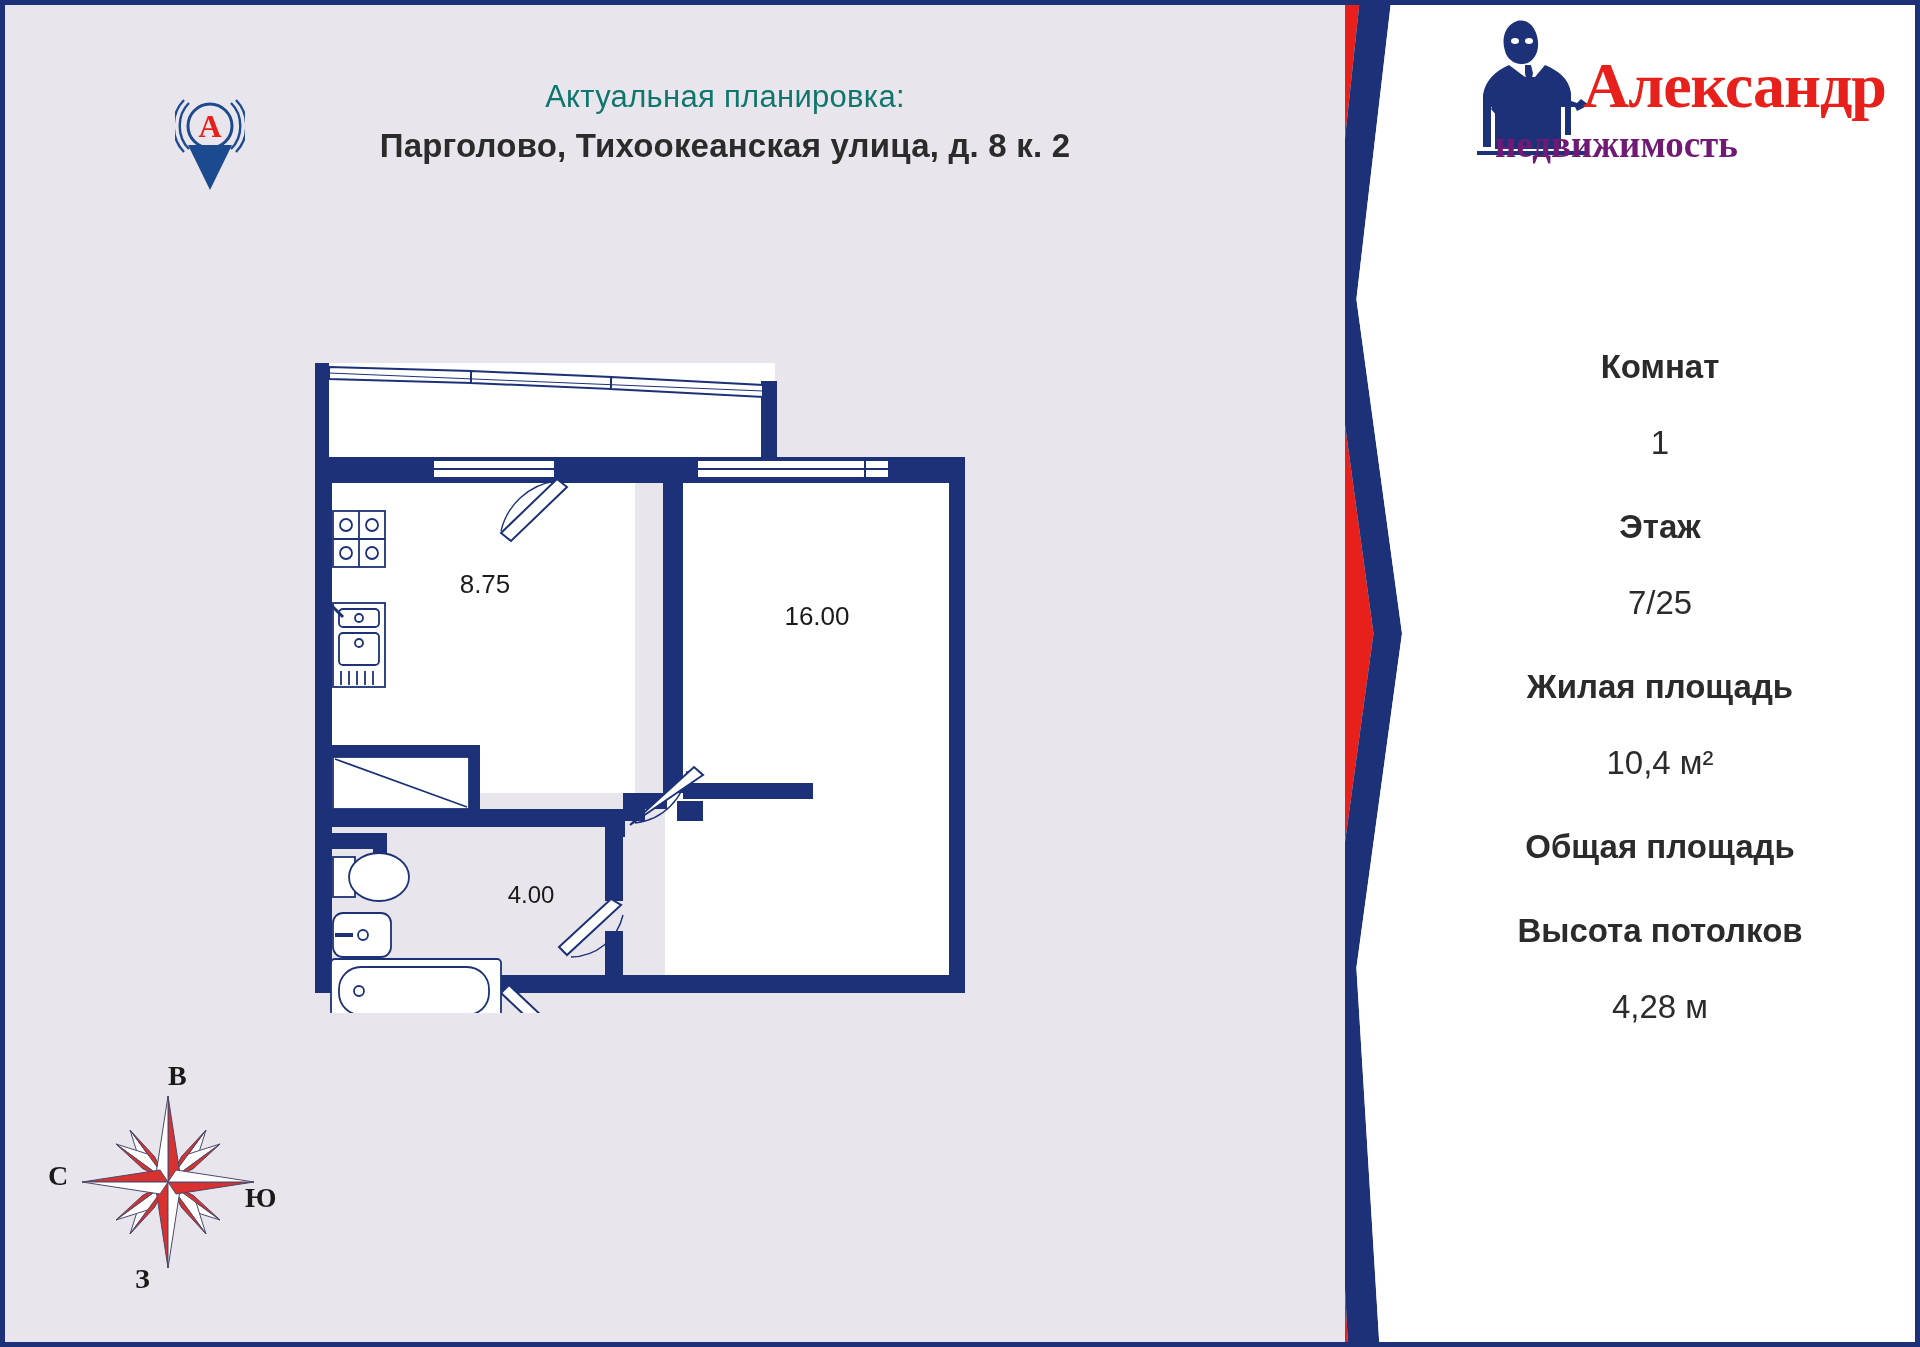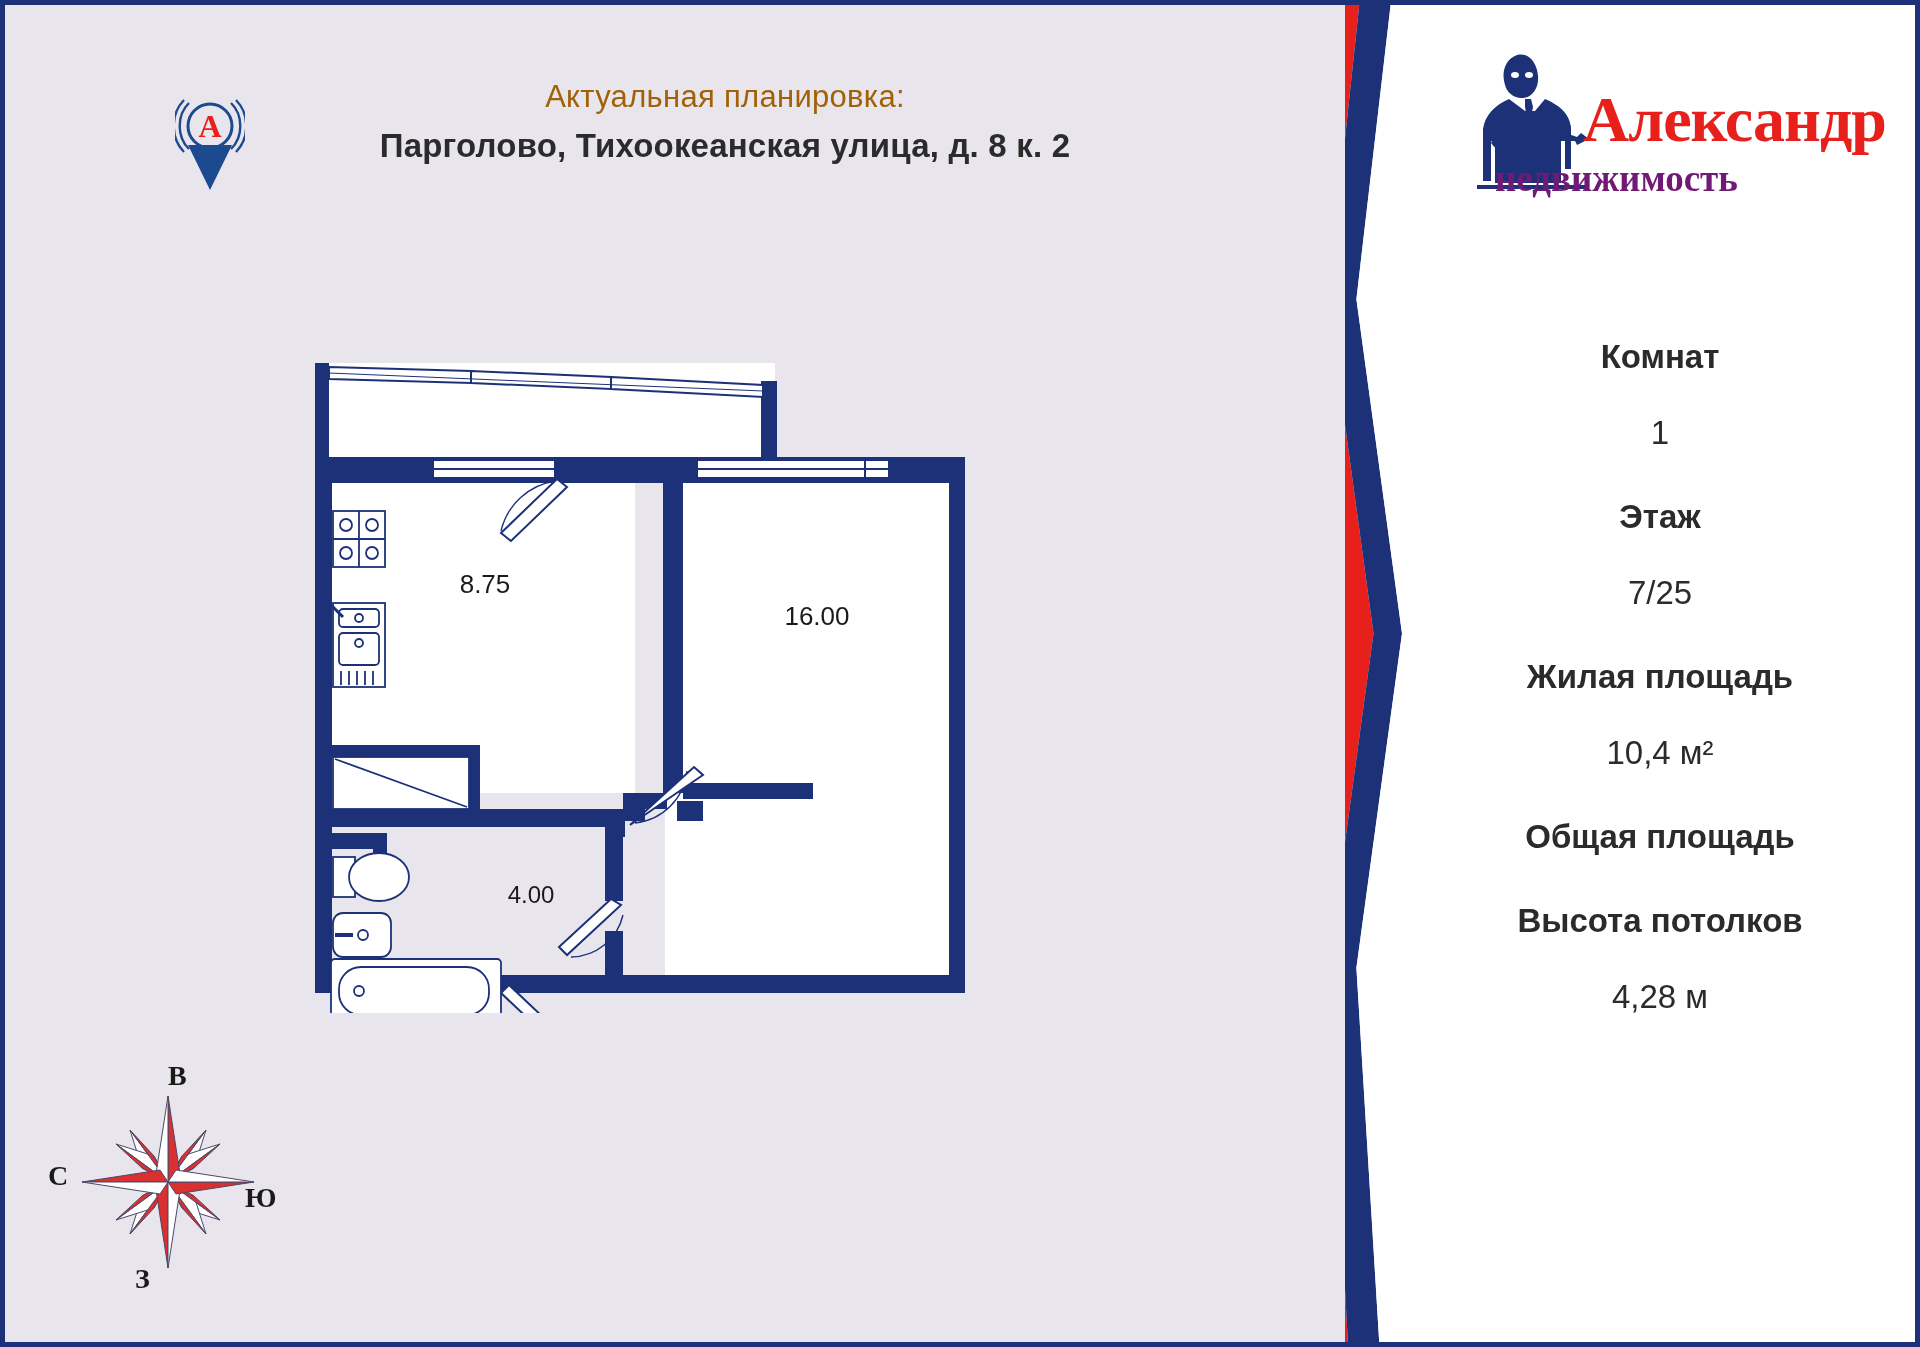--- a/index.html
+++ b/index.html
@@ -34,21 +34,21 @@
   }
   #header-text {
     position: absolute;
     left: 120px;
     top: 0px;
     width: 860px;
     text-align: center;
   }
   .hdr-line1 {
     font-size: 31px;
-    color: #a16207;
+    color: #0f766e;
     letter-spacing: 0.3px;
     line-height: 44px;
   }
   .hdr-line2 {
     font-size: 33px;
     font-weight: bold;
     color: #2b2b2b;
     letter-spacing: 0.2px;
     line-height: 54px;
   }
@@ -77,21 +77,21 @@
   #stripe-red {
     position: absolute;
     inset: 0;
     background: #e8201c;
     clip-path: polygon(2.5% 0%, -3% 22%, 5% 47%, -3% 72%, 0.5% 100%, -5% 100%, -8.5% 72%, -0.5% 47%, -8.5% 22%, -3% 0%);
   }
 
   #logo {
     position: absolute;
     left: 120px;
-    top: 36px;
+    top: 2px;
     width: 440px;
     height: 180px;
   }
   #logo-figure {
     position: absolute;
     left: 0px;
     top: 8px;
     width: 130px;
     height: 150px;
   }
@@ -113,21 +113,21 @@
     font-weight: bold;
     color: #701a75;
     letter-spacing: 0px;
     font-family: "Liberation Serif", serif;
     margin-left: 28px;
   }
 
   #panel-specs {
     position: absolute;
     left: 80px;
-    top: 330px;
+    top: 340px;
     width: 470px;
     text-align: center;
   }
   .spec-label {
     font-size: 33px;
     font-weight: bold;
     color: #2b2b2b;
     margin-top: 40px;
     line-height: 44px;
   }

